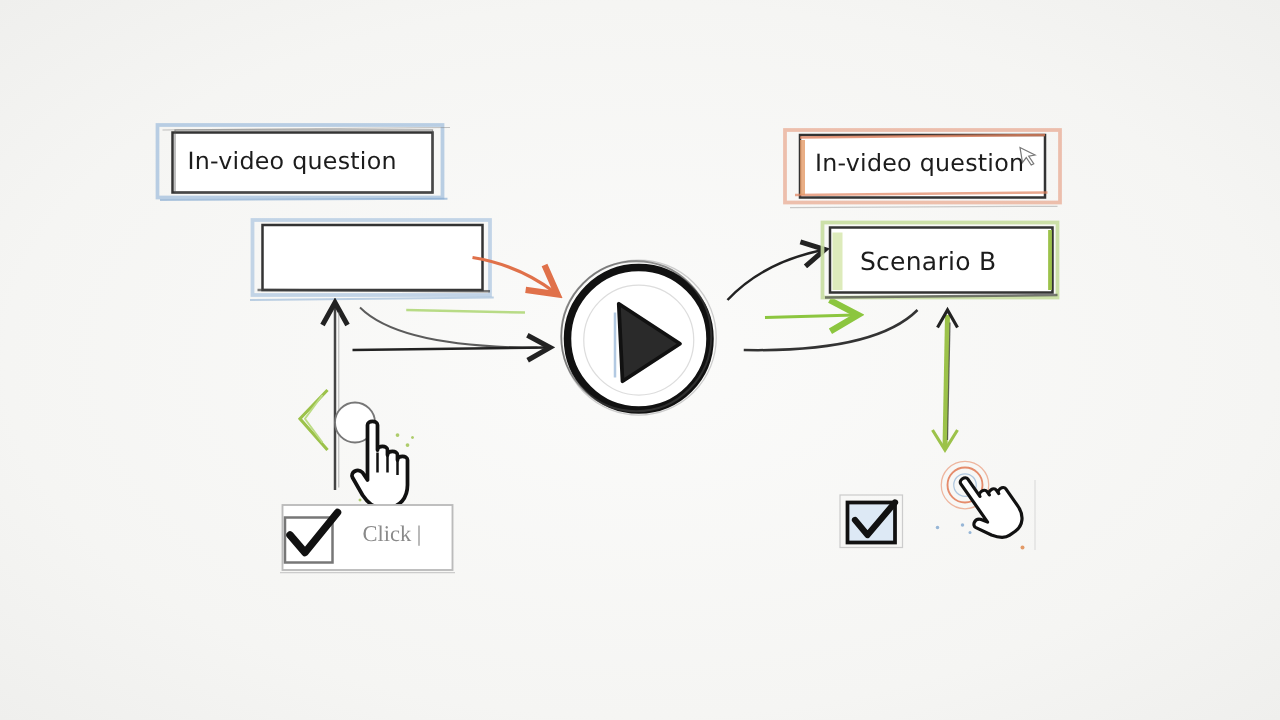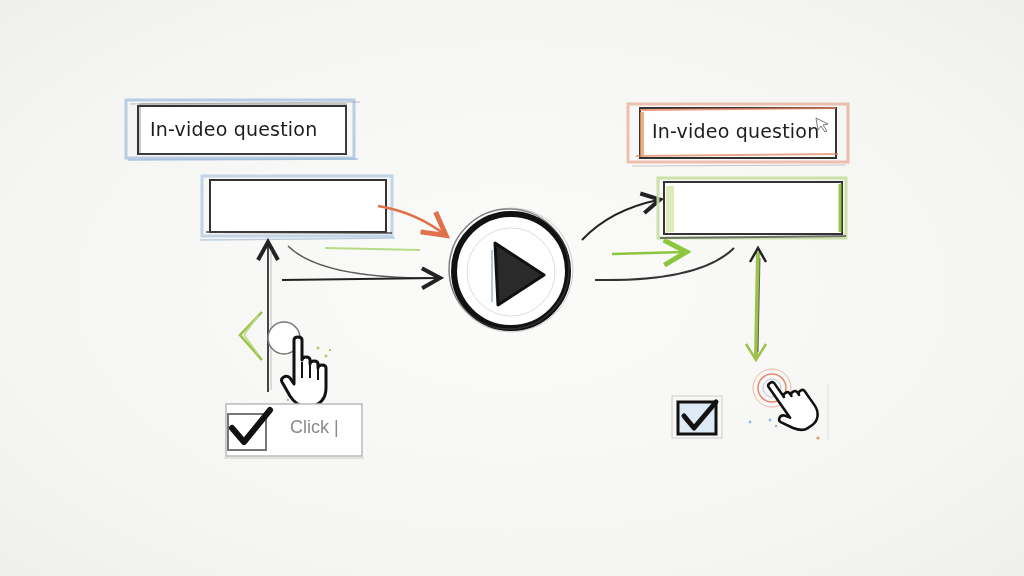--- a/index.html
+++ b/index.html
@@ -12,21 +12,21 @@
     .canvas { position:absolute; left:0; top:0; width:1024px; height:576px; }
     svg.art { position:absolute; left:0; top:0; }
     .label {
       position:absolute; color:#1c1c1c;
       font-family: "DejaVu Sans", sans-serif;
       font-size:19px; letter-spacing:0.2px;
       white-space:nowrap;
     }
     .click-label {
       position:absolute; color:#8a8a8a;
-      font-family: Liberation Sans, sans-serif;
+      font-family: Liberation Serif, serif;
       font-size:18px;
     }
   </style>
 </head>
 <body>
 
 <div class="canvas">
 
   <svg class="art" width="1024" height="576" viewBox="0 0 1024 576">
     <defs>
@@ -153,13 +153,14 @@
       <rect x="672" y="396" width="50" height="42" fill="none" stroke="#ccc" stroke-width="1"></rect>
       <rect x="678" y="402" width="38" height="32" fill="#dde9f5" stroke="#111" stroke-width="3"></rect>
       <path d="M684,416 L694,428 L716,402" fill="none" stroke="#111" stroke-width="5" stroke-linecap="round" stroke-linejoin="round"></path>
     </g>
   </svg>
 
   <div class="label" style="left:150px; top:118px;">In-video question</div>
   <div class="click-label" style="left:290px; top:417px;">Click |</div>
 
   <div class="label" style="left:652px; top:120px;">In-video question</div>
+  <div class="label" style="left:688px; top:197px; font-size:20px;">Scenario B</div>
 </div>
 
 </body></html>

